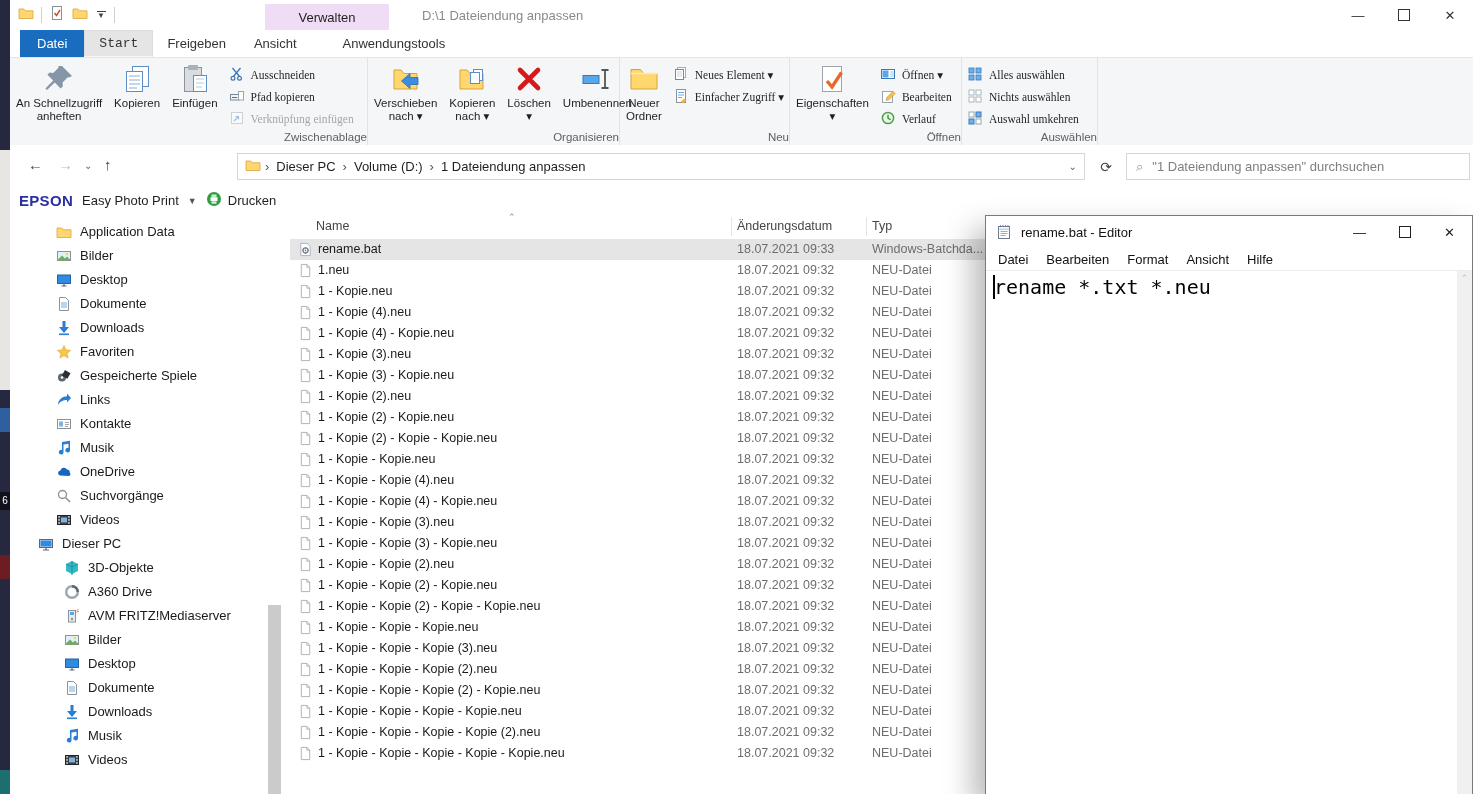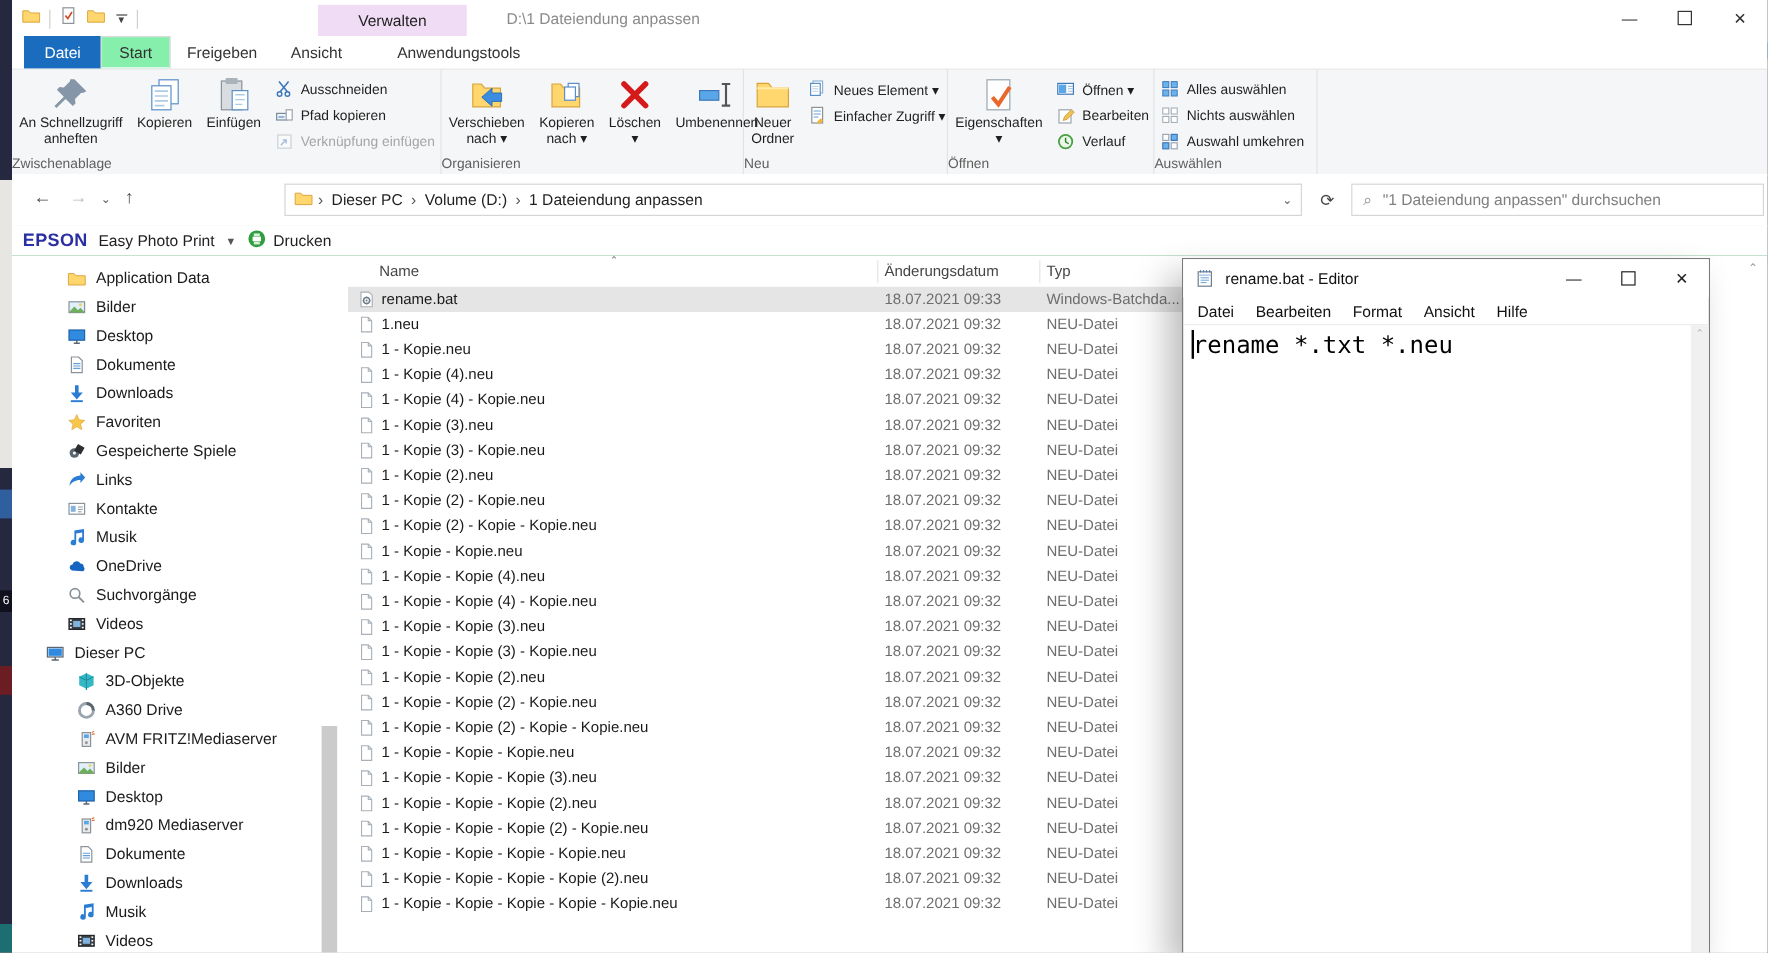--- a/index.html
+++ b/index.html
@@ -20,39 +20,39 @@
   .verwalten{position:absolute;left:255px;top:4px;width:124px;height:26px;background:#f0ddf5;
              color:#1f1f1f;font-size:13px;display:flex;align-items:center;justify-content:center;}
   .wintitle{position:absolute;left:412px;top:8px;font-size:13px;color:#8a8a8a;white-space:nowrap;}
   .wincontrols{position:absolute;right:0;top:0;display:flex;}
   .wbtn{width:46px;height:30px;display:flex;align-items:center;justify-content:center;font-size:13px;color:#333;}
   .wbtn.max span{display:block;width:10px;height:10px;border:1px solid #333;}
   
   .tabrow{position:absolute;left:0;top:30px;right:0;height:27px;background:#fff;display:flex;padding-left:10px;z-index:3;}
   .tab{height:27px;display:flex;align-items:center;padding:0 14px;font-size:13px;color:#333;box-sizing:border-box;}
   .tab.file{background:#1a6dbe;color:#fff;padding:0 17px;}
-  .tab.selected{background:#86efac;border:1px solid #dadbdc;border-bottom:1px solid #f5f6f7;margin-bottom:-1px;}
+  .tab.selected{background:#e5e5e5;border:1px solid #dadbdc;border-bottom:1px solid #f5f6f7;margin-bottom:-1px;font-family:Liberation Mono, monospace;}
   .tab.context{margin-left:18px;}
   .rib-collapse{position:absolute;right:18px;top:36px;color:#666;font-size:11px;}
   .rib-help{position:absolute;left:1447px;top:33px;width:19px;height:19px;border-radius:50%;background:#1a6dbe;
             color:#fff;font-size:12px;display:flex;align-items:center;justify-content:center;}
   
   .ribbon{position:absolute;left:0;top:57px;right:0;height:87px;background:#f5f6f7;
           border-top:1px solid #e4e5e6;border-bottom:1px solid #dadbdc;}
   .rgroup{position:absolute;top:0;height:87px;border-right:1px solid #e2e3e4;box-sizing:border-box;}
   .rbody{display:flex;align-items:flex-start;height:68px;padding-top:2px;}
   .rbig{display:flex;flex-direction:column;align-items:center;padding:1px 6px;font-size:11.5px;
         color:#1f1f1f;line-height:13px;text-align:center;white-space:nowrap;}
   .rbig .ricon{height:36px;display:flex;align-items:center;}
   .rsmallstack{display:flex;flex-direction:column;padding-top:4px;}
   .rsmall{display:flex;align-items:center;gap:6px;height:22px;font-size:11.5px;color:#1f1f1f;
-          white-space:nowrap;padding:0 5px;}
+          white-space:nowrap;padding:0 5px;font-family:Liberation Serif, serif;}
   .rsmall.disabled{color:#a6a6a6;}
   .rsmall.disabled svg{opacity:.45;}
-  .rlabel{position:absolute;bottom:2px;left:0;right:0;text-align:left;font-size:11.5px;color:#5f5f5f;}
+  .rlabel{position:absolute;bottom:2px;left:0;right:0;text-align:right;font-size:11.5px;color:#5f5f5f;}
   
   .navbar{position:absolute;left:0;top:145px;right:0;height:43px;background:#fff;border-bottom:1px solid #ededed;}
   .navglyph{position:absolute;top:11px;font-size:15px;color:#444;}
   .navglyph.dis{color:#bcbcbc;}
   .navglyph.small{font-size:10px;top:15px;color:#666;}
   .addrbox{position:absolute;left:227px;top:8px;width:848px;height:27px;border:1px solid #d6d6d6;
            background:#fff;display:flex;align-items:center;font-size:13px;color:#1f1f1f;box-sizing:border-box;}
   .addrbox .ficon16{margin-left:7px;}
   .csep{color:#555;font-size:13px;padding:0 4px;}
   .crumb{padding:0 3px;white-space:nowrap;}
@@ -89,21 +89,21 @@
   .htype{position:absolute;left:582px;top:6px;}
   .hsep{position:absolute;top:4px;width:1px;height:19px;background:#e4e4e4;}
   .frows{position:absolute;left:0;top:26px;right:0;bottom:0;}
   .frow{position:relative;height:21px;width:700px;}
   .frow.selected{background:#e5e5e5;}
   .ficon{position:absolute;left:8px;top:3px;width:15px;height:15px;}
   .fname{position:absolute;left:28px;top:3px;font-size:12.5px;color:#1a1a1a;white-space:nowrap;}
   .fdate{position:absolute;left:447px;top:3px;font-size:12.5px;color:#6d6d6d;white-space:nowrap;}
   .ftype{position:absolute;left:582px;top:3px;font-size:12.5px;color:#6d6d6d;white-space:nowrap;}
   
-  .notepad{position:absolute;left:985px;top:215px;width:440px;height:580px;background:#fff;
+  .notepad{position:absolute;left:985px;top:215px;width:488px;height:580px;background:#fff;
            border:1px solid #7a7a7a;box-shadow:-12px 14px 28px rgba(0,0,0,.28);box-sizing:border-box;z-index:10;}
   .np-title{position:absolute;left:0;top:0;right:0;height:32px;background:#fff;display:flex;align-items:center;}
   .np-icon{margin-left:10px;width:16px;height:16px;}
   .np-name{margin-left:9px;font-size:13px;color:#111;}
   .np-controls{position:absolute;right:0;top:0;display:flex;}
   .np-btn{width:45px;height:32px;display:flex;align-items:center;justify-content:center;font-size:13px;color:#222;}
   .np-btn.max span{display:block;width:10px;height:10px;border:1px solid #222;}
   .np-menu{position:absolute;left:0;top:32px;right:0;height:22px;display:flex;align-items:center;padding-left:3px;
            border-bottom:1px solid #ececec;}
   .np-mitem{padding:0 9px;font-size:13px;color:#111;}
@@ -569,29 +569,20 @@
           </div>
           <div class="side-item lv2">
             <span class="icon"><svg width="16" height="16" viewBox="0 0 16 16">
                 <rect x="1.5" y="3" width="13" height="8.5" fill="#2f8ae0" stroke="#1f63a8"></rect>
                 <path d="M5.5 14h5M8 11.5V14" stroke="#5b6670" stroke-width="1.2" fill="none"></path>
               </svg></span>
             <span>Desktop</span>
           </div>
           <div class="side-item lv2">
             <span class="icon"><svg width="16" height="16" viewBox="0 0 16 16">
-                <rect x="4.5" y="2.5" width="7" height="11.5" fill="#e8eaec" stroke="#8b9298"></rect>
-                <rect x="6" y="4" width="4" height="3" fill="#59a7e8"></rect>
-                <circle cx="8" cy="11" r="1.2" fill="#8b9298"></circle>
-                <path d="M12.5 2.5l2-1.2M12.5 4l2.5-.6" stroke="#e8682c" stroke-width=".9" fill="none"></path>
-              </svg></span>
-            <span>dm920 Mediaserver</span>
-          </div>
-          <div class="side-item lv2">
-            <span class="icon"><svg width="16" height="16" viewBox="0 0 16 16">
                 <path d="M3.5 1.5h6l3 3v10h-9z" fill="#fff" stroke="#8b9298"></path>
                 <path d="M5 7h6M5 9h6M5 11h6" stroke="#64a0d8" stroke-width=".9"></path>
               </svg></span>
             <span>Dokumente</span>
           </div>
           <div class="side-item lv2">
             <span class="icon"><svg width="16" height="16" viewBox="0 0 16 16">
                 <path d="M6.5 1h3v6H13L8 13 3 7h3.5z" fill="#2b7cd3"></path>
                 <rect x="3" y="13.5" width="10" height="1.6" fill="#2b7cd3"></rect>
               </svg></span>

